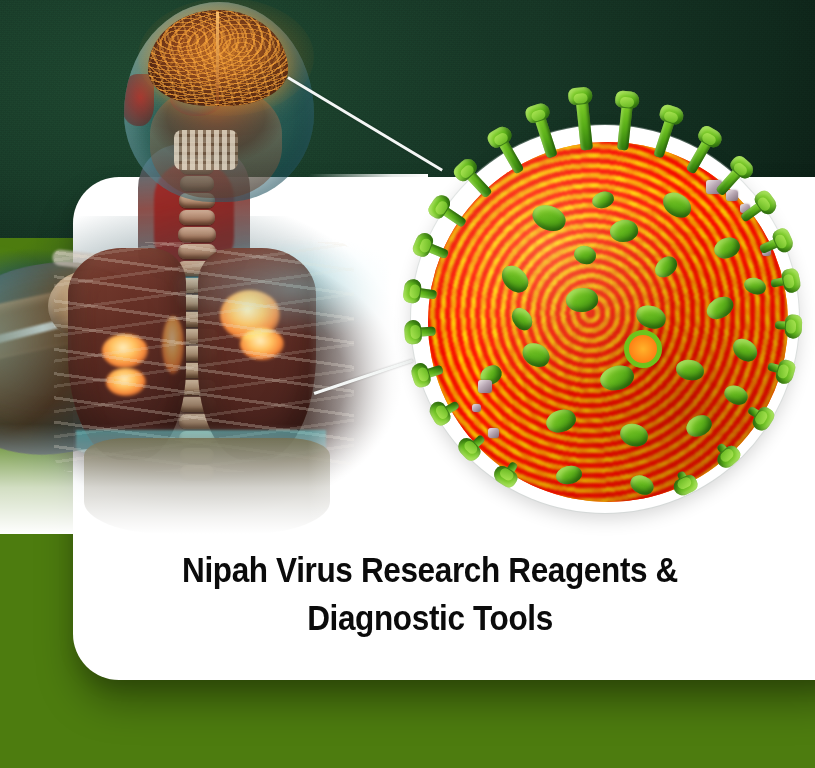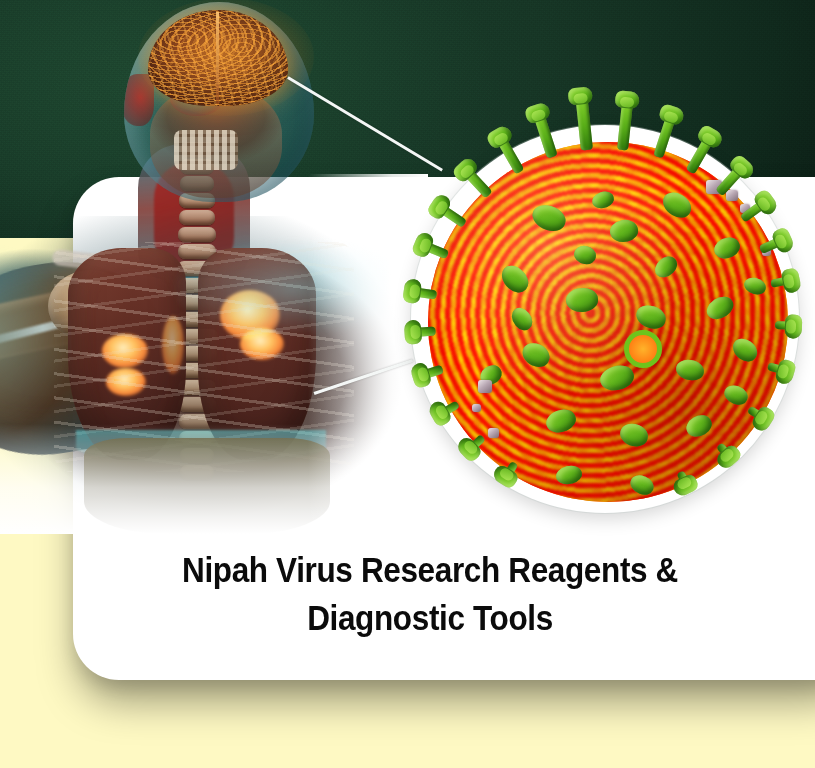--- a/index.html
+++ b/index.html
@@ -2,21 +2,21 @@
 <html><head>
 <meta charset="utf-8">
 <title>Nipah Virus Research Reagents &amp; Diagnostic Tools</title>
 <style>
   html,body{margin:0;padding:0;}
   body{
     width:815px;height:768px;overflow:hidden;position:relative;
     background:#ffffff;
     font-family:"Liberation Sans","DejaVu Sans",sans-serif;
   }
-  #stage{position:absolute;inset:0;width:815px;height:768px;overflow:hidden;background:#fef9c3;}
+  #stage{position:absolute;inset:0;width:815px;height:768px;overflow:hidden;background:#4d7c0f;}
 
   
   .banner{
     position:absolute;left:0;top:0;width:815px;height:238px;
     background:
       radial-gradient(ellipse 700px 360px at 28% 20%, #1a3d2a 0%, #173726 45%, #102a1d 78%, #0b1c14 100%),
       linear-gradient(95deg,#163726 0%,#143424 55%,#0c1f16 100%);
     overflow:hidden;
   }
   .banner-noise{

